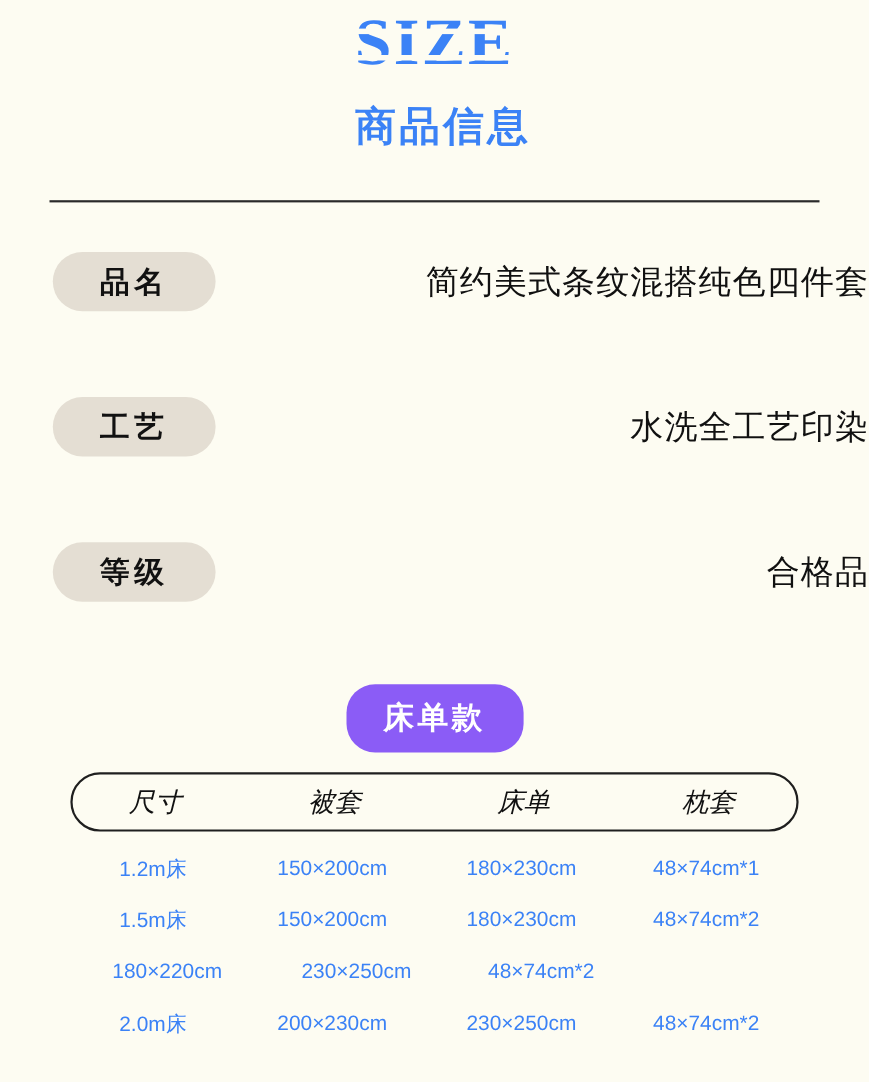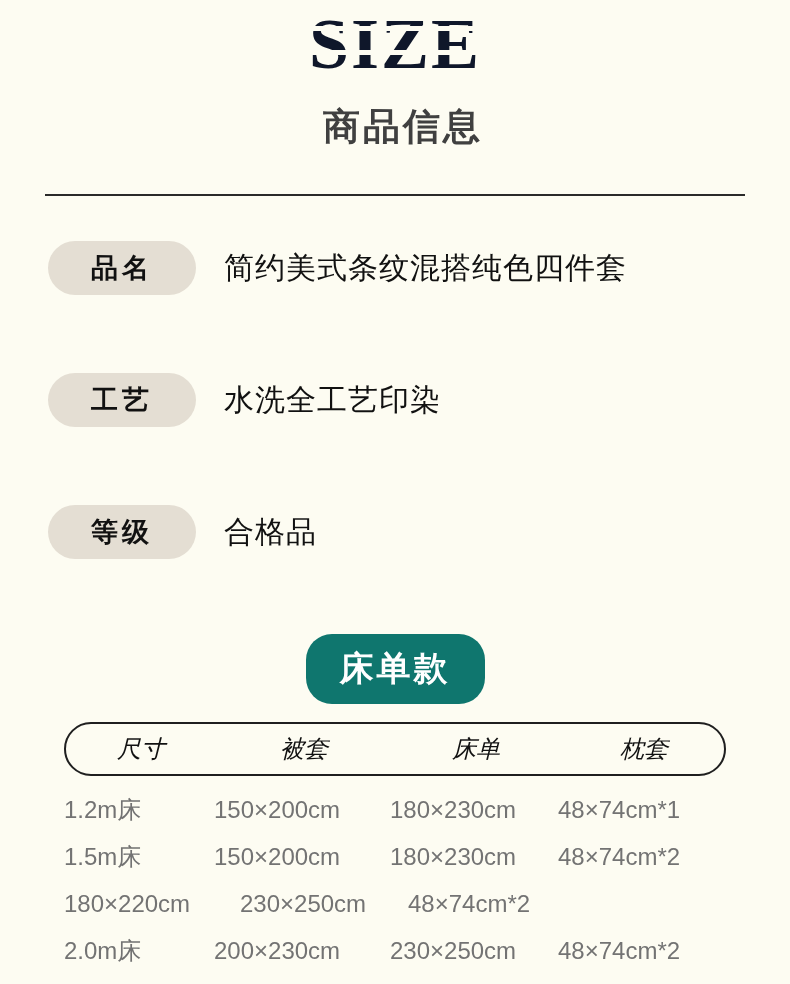--- a/index.html
+++ b/index.html
@@ -16,25 +16,25 @@
     position: relative;
   }
 
   
   .header {
     padding-top: 8px;
     text-align: center;
   }
   .size-word {
     font-family: "Liberation Serif", serif;
-    font-size: 72px;
+    font-size: 60px;
     font-weight: 700;
     letter-spacing: 2px;
     line-height: 1;
-    color: #0f172a;
+    color: #3b82f6;
     position: relative;
     display: inline-block;
     padding: 0 4px;
   }
   
   .size-word::before,
   .size-word::after {
     content: "";
     position: absolute;
     left: -2px;
@@ -43,41 +43,42 @@
     background: #fdfcf2;
   }
   .size-word::before { top: 18px; }
   .size-word::after  { top: 42px; }
 
   .subtitle {
     font-size: 37px;
     font-weight: 700;
     letter-spacing: 3px;
     margin-top: 22px;
-    color: #404040;
+    color: #3b82f6;
     padding-left: 16px;
   }
 
   .divider {
     width: 700px;
     height: 2px;
     background: #2a2a2a;
     margin: 42px auto 0 auto;
   }
 
   
   .info-list {
     margin-top: 44px;
     padding-left: 48px;
   }
   .info-row {
     display: flex;
     align-items: center;
     height: 56px;
     margin-bottom: 76px;
+    justify-content: space-between;
   }
   .info-row:last-child { margin-bottom: 0; }
   .info-label {
     width: 148px;
     height: 54px;
     border-radius: 27px;
     background: #e4ded3;
     color: #111;
     font-size: 27px;
     font-weight: 700;
@@ -95,23 +96,23 @@
     color: #111;
   }
 
   
   .table-section {
     margin-top: 74px;
     text-align: center;
   }
   .table-pill {
     display: inline-block;
-    background: #0f766e;
+    background: #8b5cf6;
     color: #ffffff;
-    font-size: 34px;
+    font-size: 28px;
     font-weight: 700;
     letter-spacing: 3px;
     border-radius: 26px;
     padding: 12px 34px;
   }
 
   .table-wrap {
     width: 662px;
     margin: 18px auto 0 auto;
   }
@@ -128,24 +129,24 @@
     color: #111;
     text-align: center;
     font-style: italic;
   }
   .row {
     display: flex;
     align-items: center;
     height: 47px;
   }
   .row .cell {
-    font-size: 24px;
+    font-size: 19px;
     font-weight: 400;
-    color: #737373;
-    text-align: left;
+    color: #3b82f6;
+    text-align: center;
     letter-spacing: 0px;
   }
   .c0 { flex: 0 0 150px; }
   .c1 { flex: 0 0 176px; }
   .c2 { flex: 0 0 168px; }
   .c3 { flex: 0 0 168px; }
   .table-body { margin-top: 10px; }
 </style>
 </head>
 <body>

